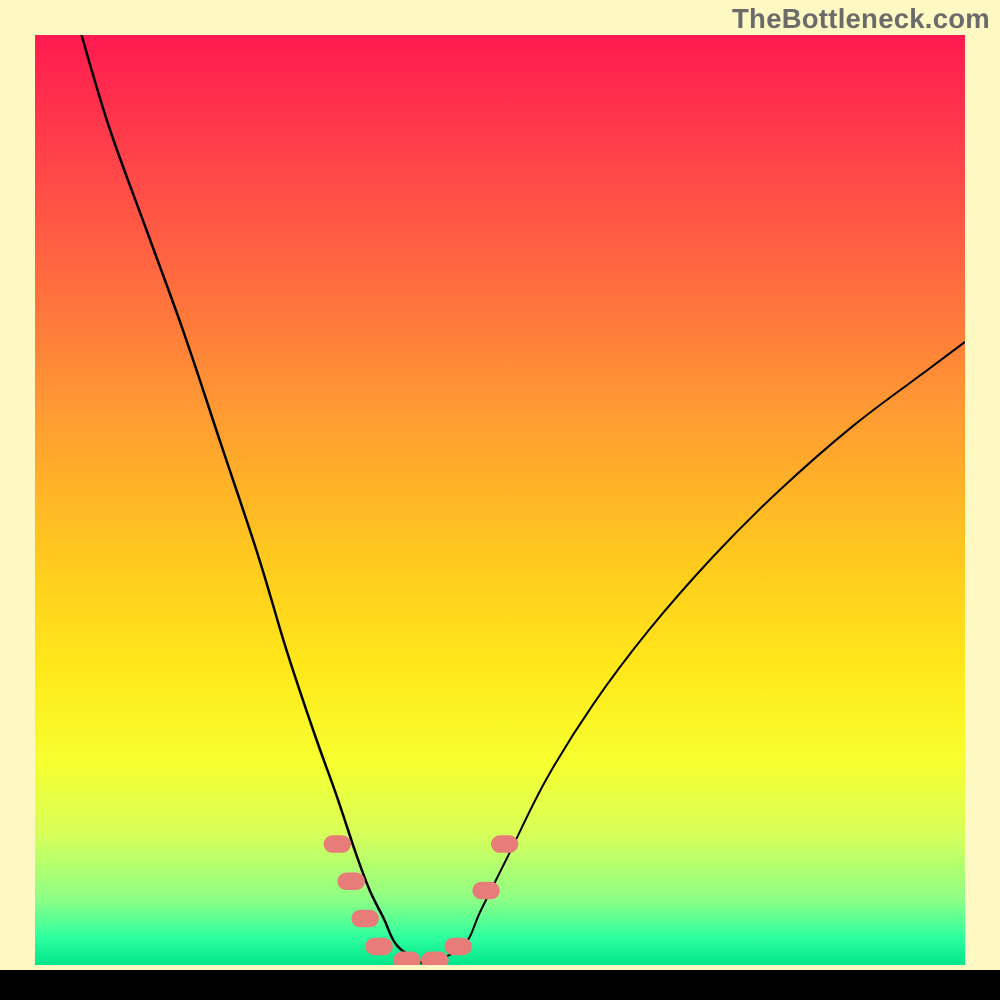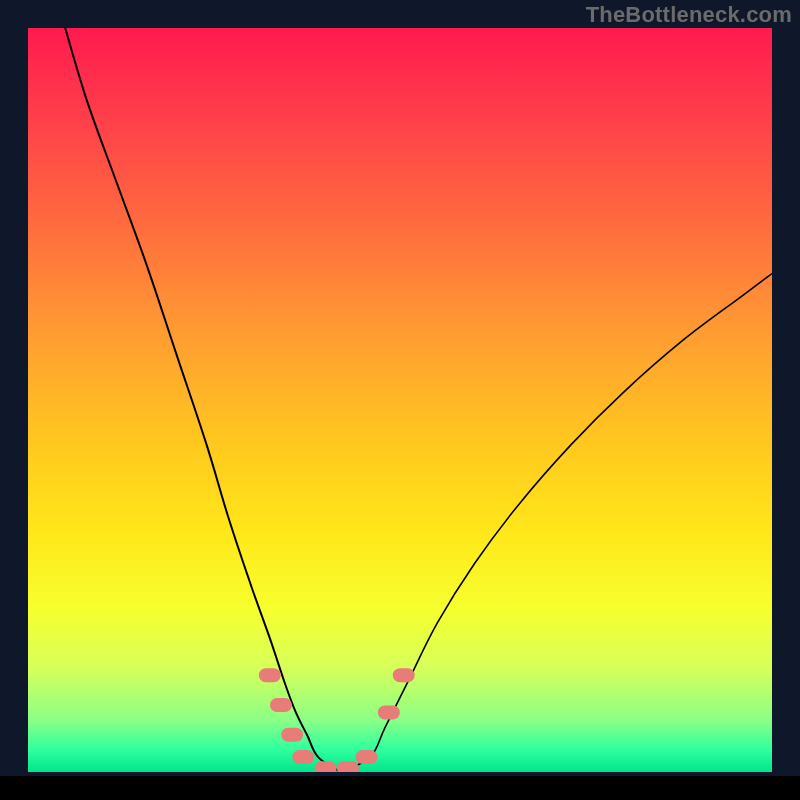--- a/index.html
+++ b/index.html
@@ -7,21 +7,21 @@
     padding: 0;
     width: 800px;
     height: 800px;
     background: #000;
     overflow: hidden;
   }
   .container {
     position: relative;
     width: 800px;
     height: 776px;
-    background: #0f172a;
+    background: #fef9c3;
   }
   .plot-area {
     position: absolute;
     left: 28px;
     top: 28px;
     width: 744px;
     height: 744px;
     background: linear-gradient(to bottom,
       #ff1a4f 0%,
       #ff3f4a 12%,

